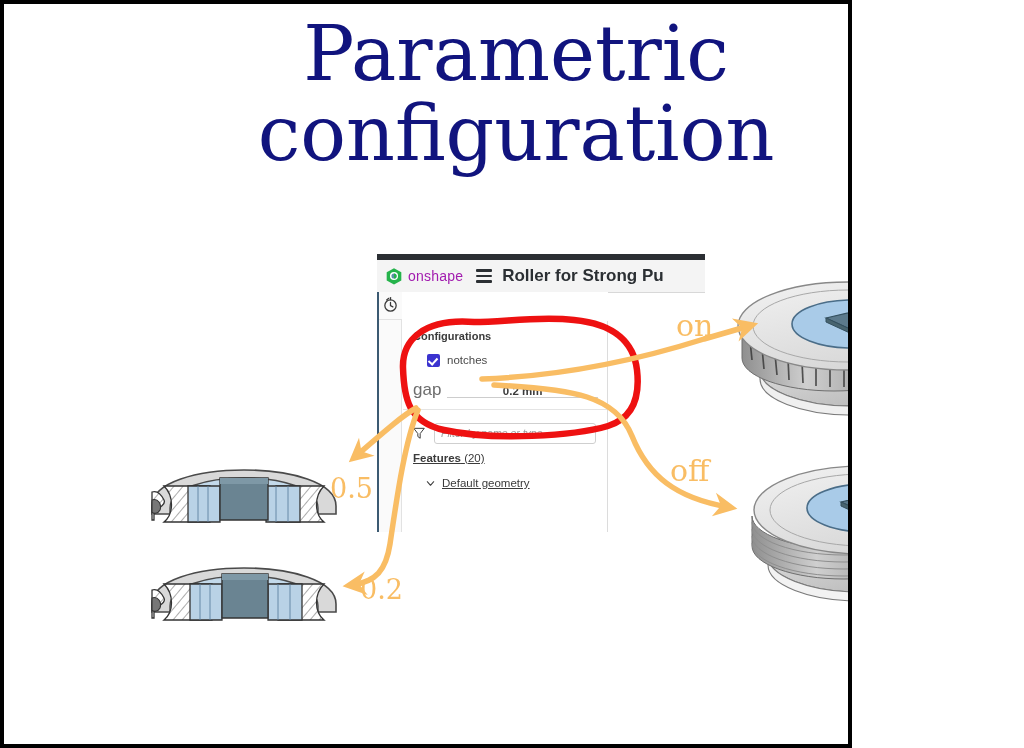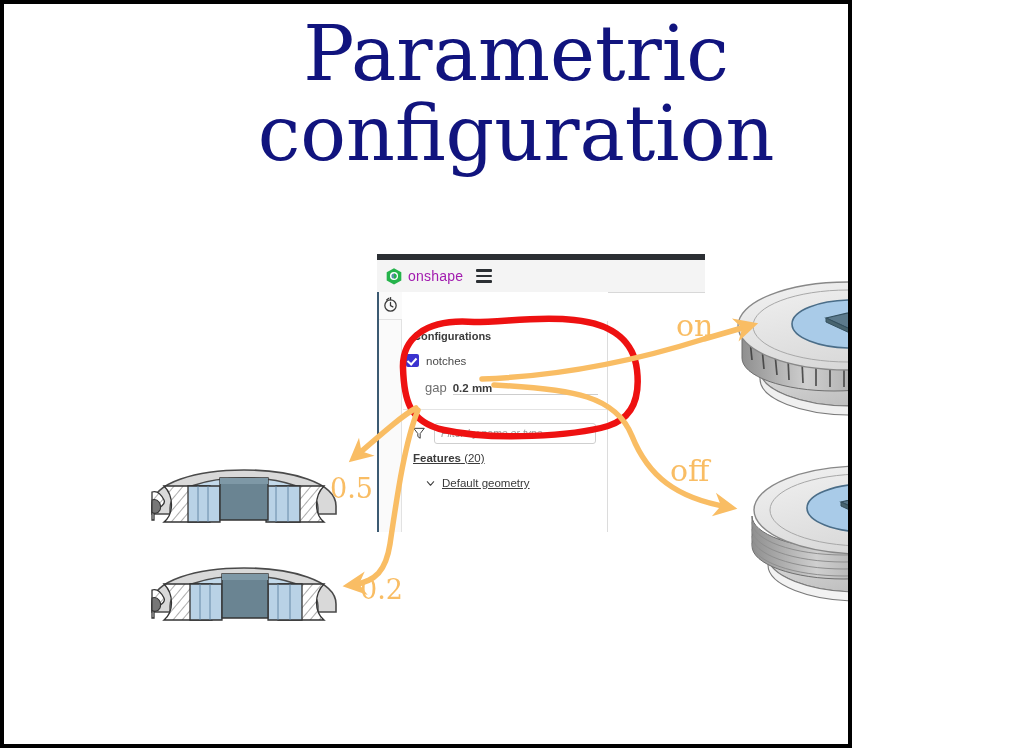--- a/index.html
+++ b/index.html
@@ -96,42 +96,42 @@
     background:#fff;
     border-right:1px solid #e4e4e4;
     border-bottom:1px solid #e4e4e4;
     box-sizing:border-box;
   }
   .cfg-title{
     position:absolute; left:10px; top:9px;
     font-size:11px; font-weight:bold; color:#3b3b3b;
   }
   .cfg-check-row{
-    position:absolute; left:3px; top:33px;
-    display:flex; align-items:center;
+    position:absolute; left:24px; top:33px;
+    display:flex; align-items:flex-start;
   }
   .cfg-checkbox{
     width:13px;height:13px;border-radius:2px;
     background:#3b33cf; position:relative; flex:0 0 auto;
   }
   .cfg-checkbox:after{
     content:"";position:absolute;left:3px;top:2px;width:4px;height:7px;
     border:solid #fff;border-width:0 2px 2px 0;transform:rotate(42deg);
   }
   .cfg-check-label{
     margin-left:7px;font-size:11.5px;color:#4a4a4a;
   }
   .cfg-field-row{
     position:absolute; left:10px; top:59px; width:185px;
     display:flex; align-items:baseline;
   }
-  .cfg-field-name{font-size:13px;color:#6d6d6d;margin-left:12px;}
+  .cfg-field-name{font-size:17px;color:#6d6d6d;}
   .cfg-field-underline{
     flex:1; margin:0 0 0 6px; border-bottom:1px solid #cdcdcd; height:13px;
-    display:flex; align-items:flex-end; justify-content:flex-start;
+    display:flex; align-items:flex-end; justify-content:center;
   }
   .cfg-field-value{font-size:11.5px;color:#3b3b3b;font-weight:bold;}
 
   .os-filterrow{
     position:absolute; left:24px; top:128px; width:205px; height:26px;
     display:flex; align-items:center;
   }
   .filter-icon{width:14px;height:14px;margin-left:9px;flex:0 0 auto;}
   .filter-input{
     margin-left:8px; flex:1; margin-right:12px; height:19px;
@@ -197,20 +197,21 @@
         <circle cx="16" cy="16" r="7.2" fill="#ffffff"></circle>
         <circle cx="16" cy="16" r="4.6" fill="#5b8fa8"></circle>
         <path d="M16 11.4 a4.6 4.6 0 0 1 0 9.2 z" fill="#25b34b"></path>
       </svg>
       <span class="os-wordmark">onshape</span>
       <span class="os-burger">
           <i></i>
           <i></i>
           <i></i>
         </span>
+      <span class="os-doctitle">Roller for Strong Pu</span>
     </div>
 
     <div class="os-body">
 
       <div class="os-railcol"></div>
       <div class="os-tabstrip"></div>
       <div class="os-tabcell"></div>
 
       <svg class="os-rail-icon" viewBox="0 0 24 24">
         <circle cx="12" cy="13.5" r="8" fill="none" stroke="#3a3a3a" stroke-width="1.8"></circle>

